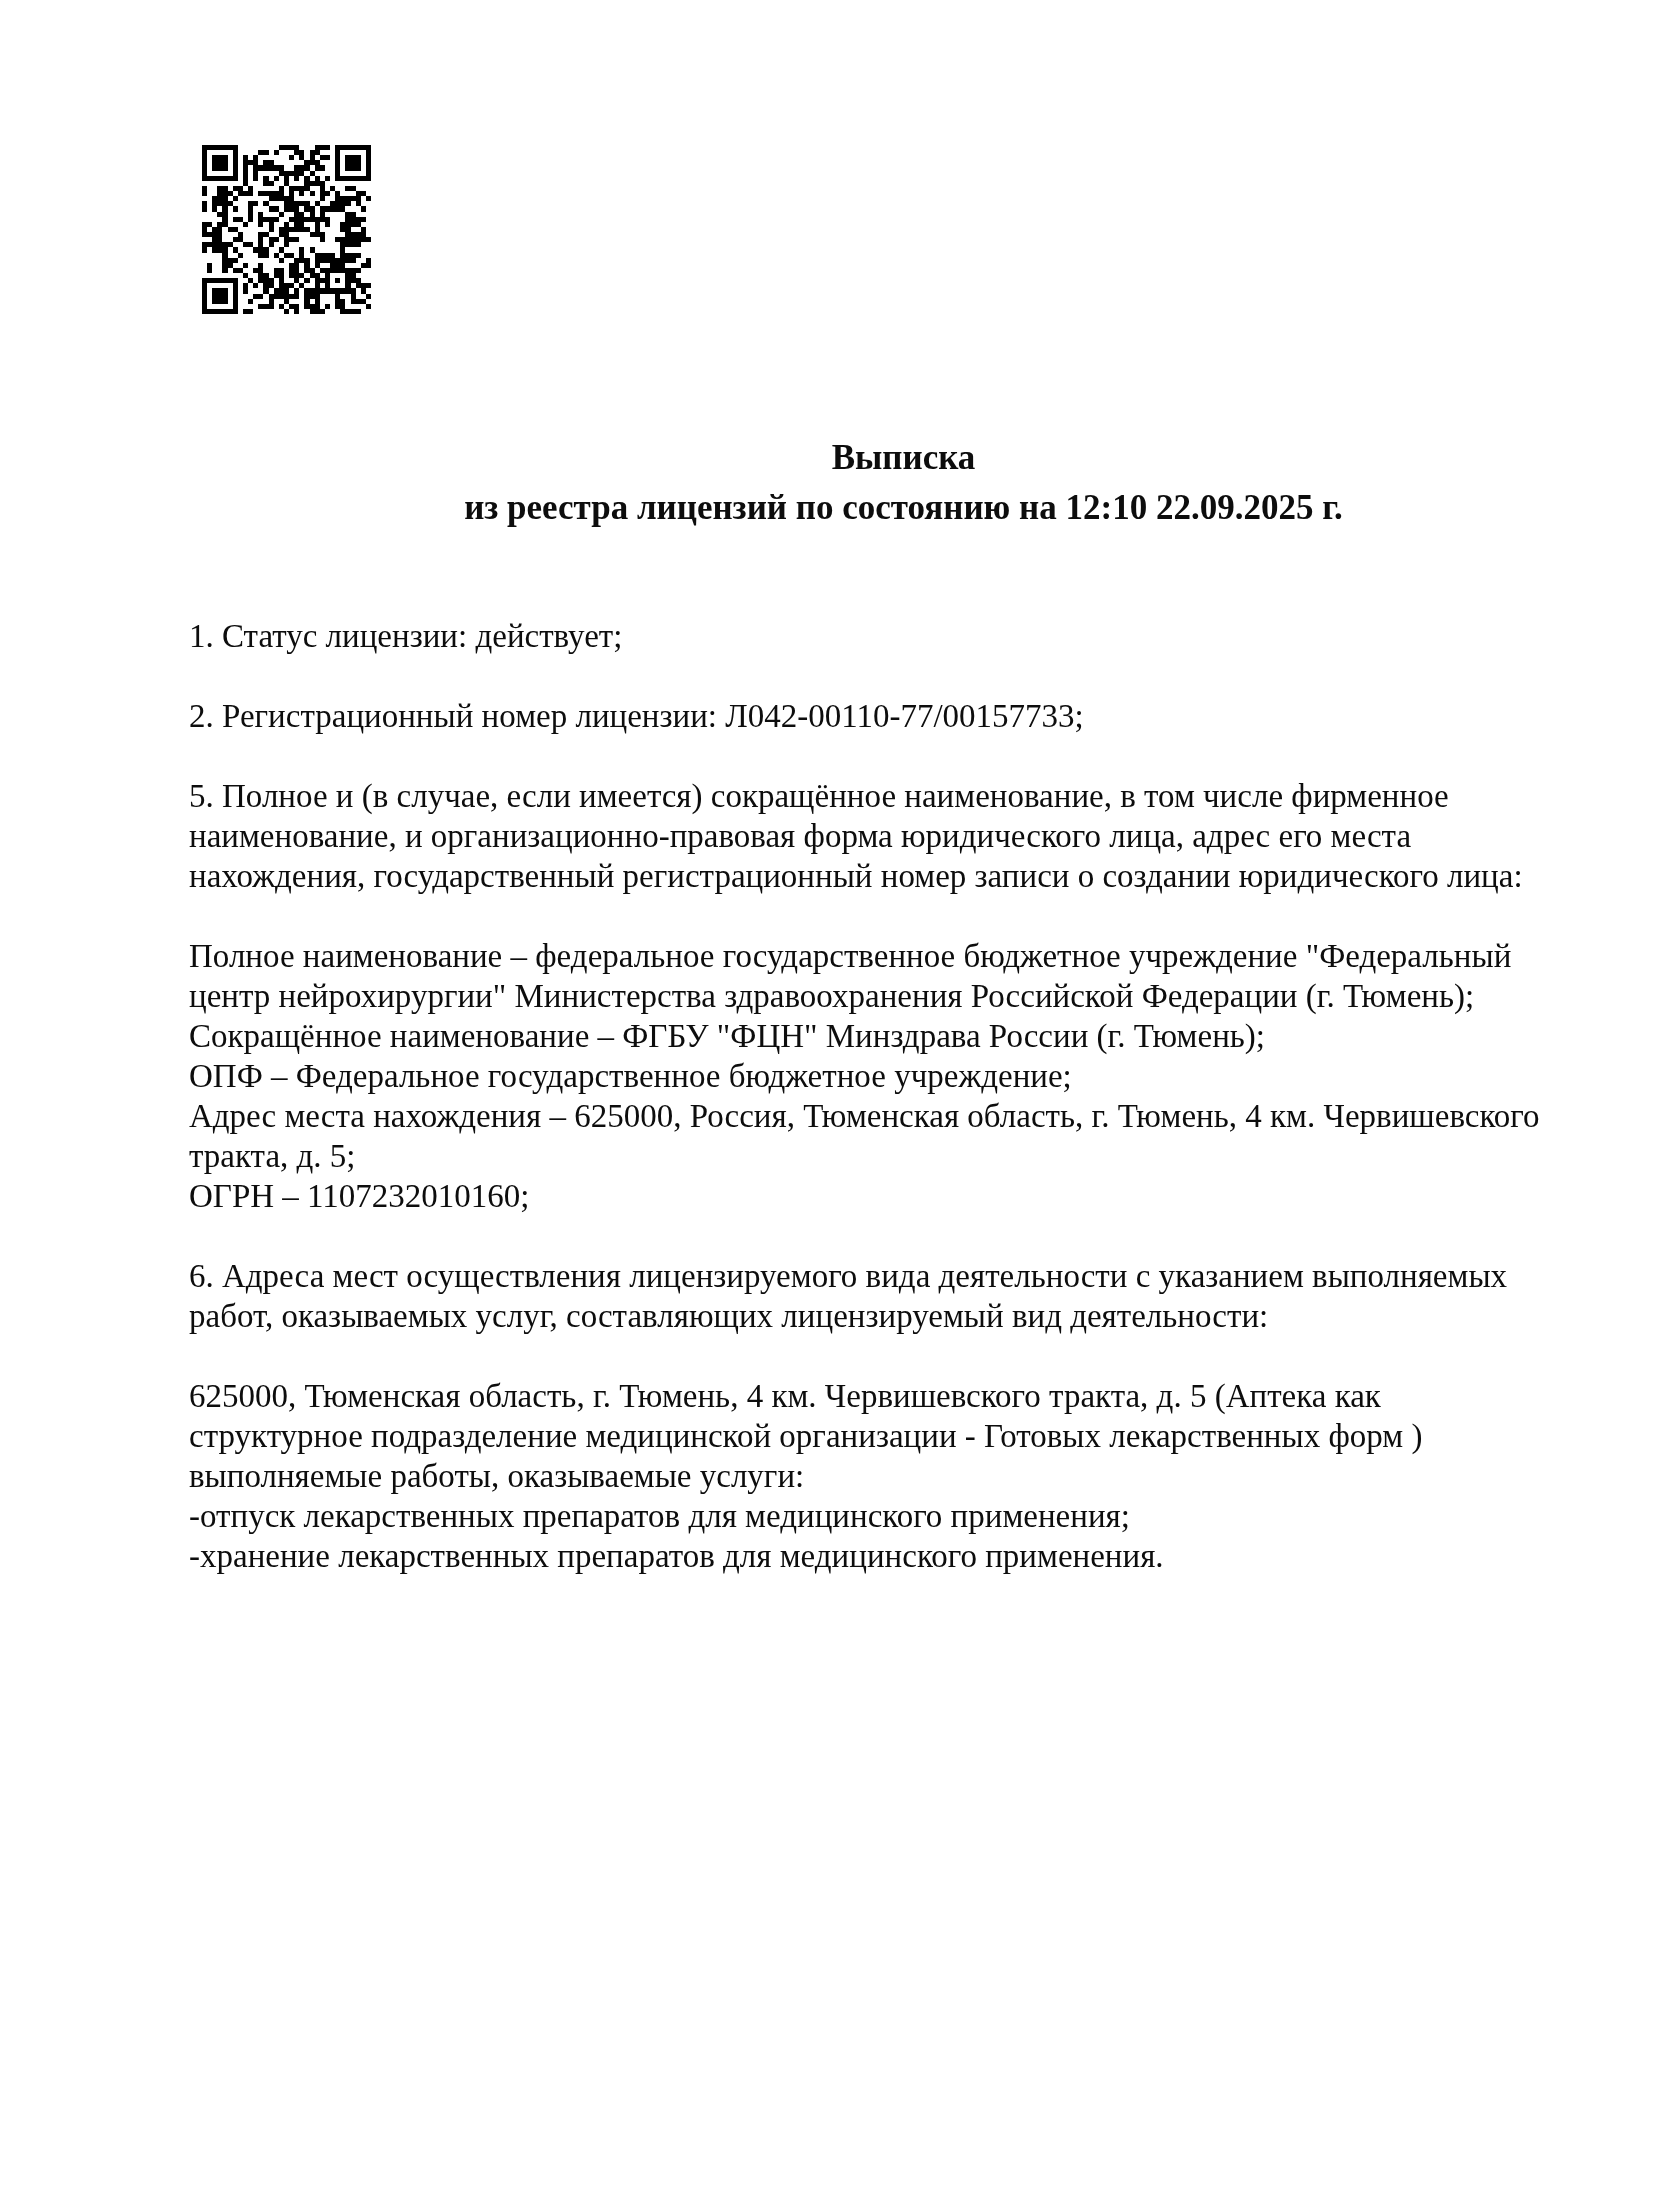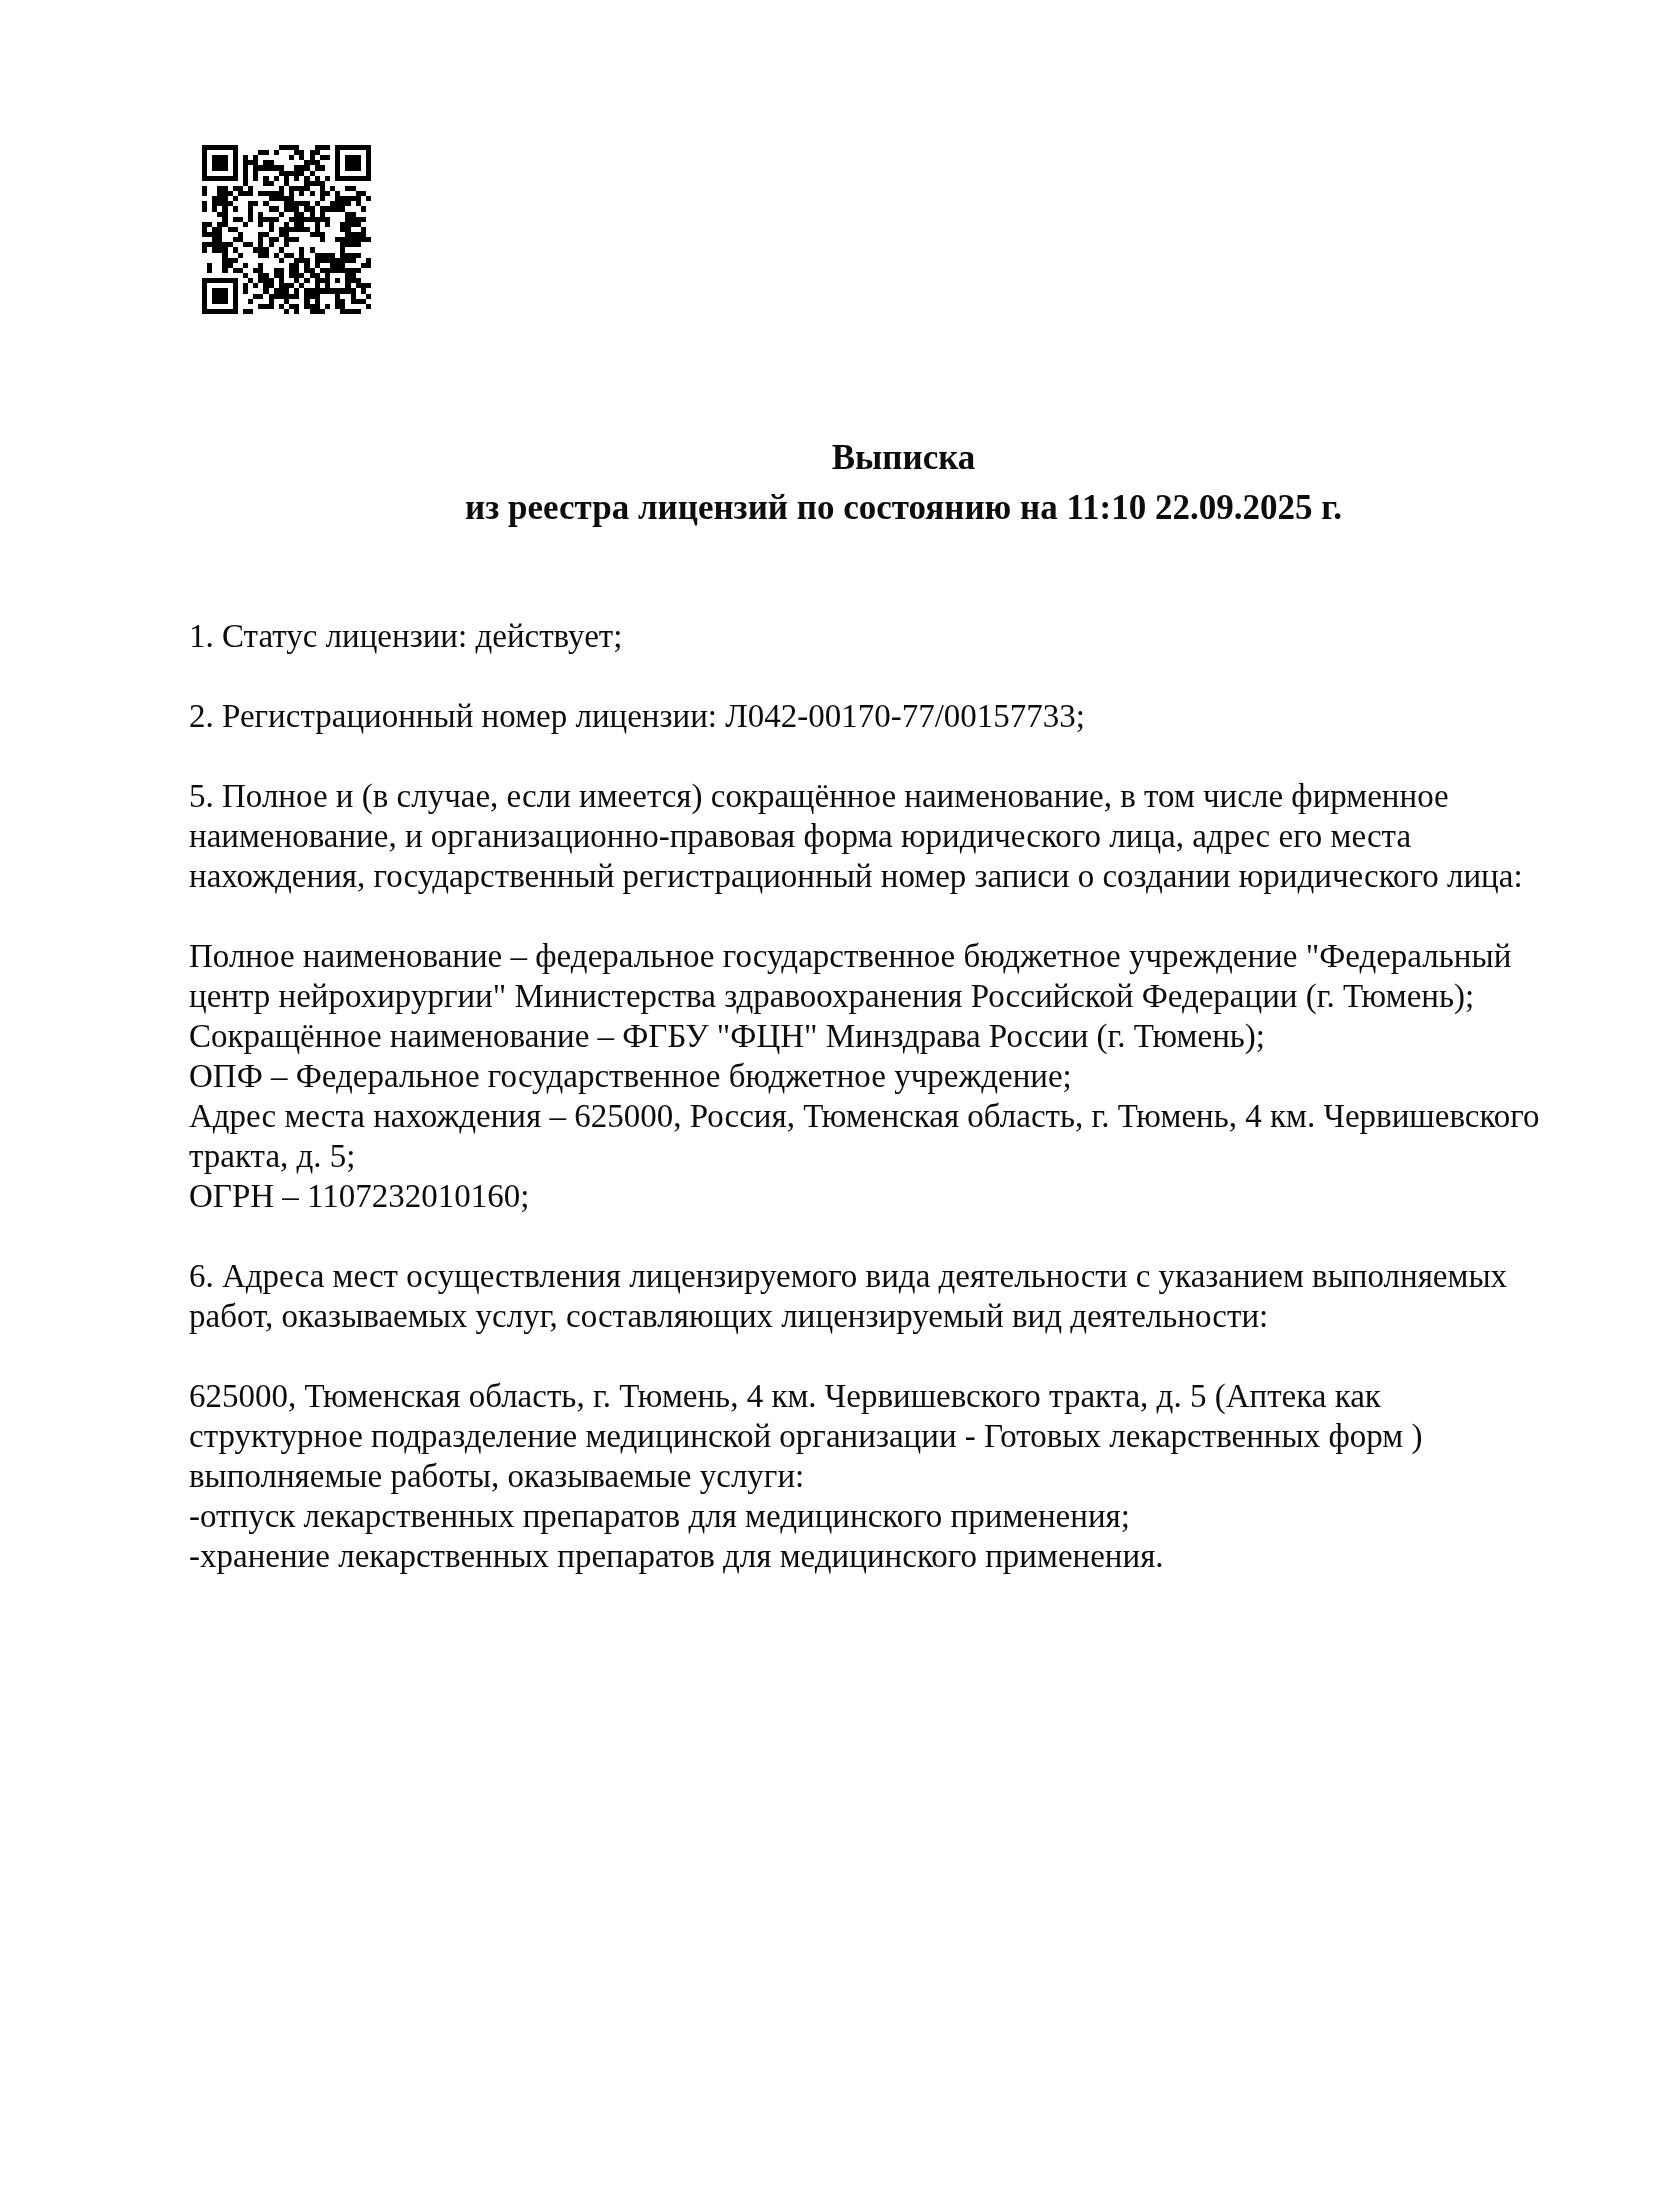--- a/index.html
+++ b/index.html
@@ -595,25 +595,25 @@
       <rect x="23" y="32" width="1" height="1"></rect>
       <rect x="27" y="32" width="1" height="1"></rect>
       <rect x="28" y="32" width="1" height="1"></rect>
       <rect x="29" y="32" width="1" height="1"></rect>
       <rect x="30" y="32" width="1" height="1"></rect>
     </svg>
 
   <div class="content">
 
     <div class="title">Выписка
-из реестра лицензий по состоянию на 11:10 22.09.2025 г.</div>
+из реестра лицензий по состоянию на 12:10 22.09.2025 г.</div>
 
     <p class="para">1. Статус лицензии: действует;</p>
 
-    <p class="para">2. Регистрационный номер лицензии: Л042-00170-77/00157733;</p>
+    <p class="para">2. Регистрационный номер лицензии: Л042-00110-77/00157733;</p>
 
 
 
     <p class="para">5. Полное и (в случае, если имеется) сокращённое наименование, в том числе фирменное
 наименование, и организационно-правовая форма юридического лица, адрес его места
 нахождения, государственный регистрационный номер записи о создании юридического лица:</p>
 
     <p class="para">Полное наименование – федеральное государственное бюджетное учреждение "Федеральный
 центр нейрохирургии" Министерства здравоохранения Российской Федерации (г. Тюмень);
 Сокращённое наименование – ФГБУ "ФЦН" Минздрава России (г. Тюмень);

